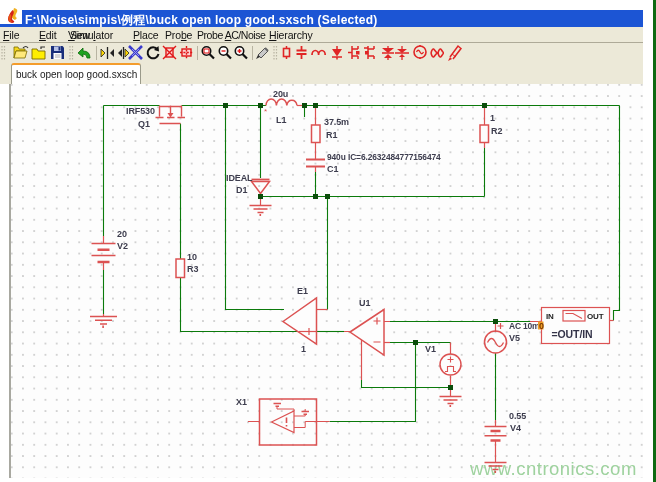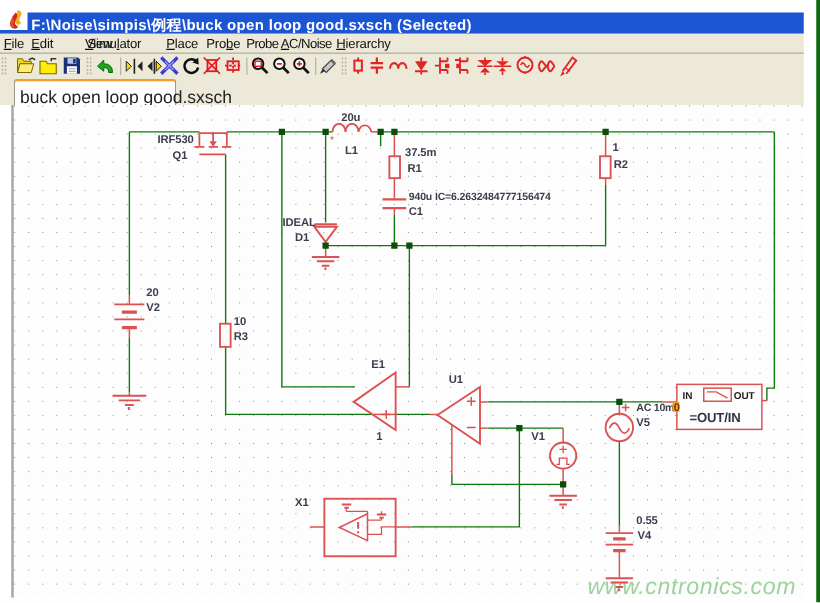--- a/index.html
+++ b/index.html
@@ -11,45 +11,45 @@
 #appicon{position:absolute;left:0;top:6px;width:22px;height:18px;background:#fff;}
 #menubar{position:absolute;left:0;top:27px;width:643px;height:15px;background:#ece9d8;
  font-size:10.5px;color:#111;letter-spacing:-0.15px;}
 #menubar span{position:absolute;top:2px;white-space:nowrap;}
 #menubar u{text-decoration:underline;}
 #toolbar{position:absolute;left:0;top:42px;width:643px;height:20px;background:#ece9d8;
  border-top:1px solid #aeaa98;}
 #tabbar{position:absolute;left:0;top:62px;width:643px;height:22px;background:#ece9d8;}
 #tab{position:absolute;left:11px;top:1px;width:128px;height:21px;background:#ffffff;
  border:1px solid #9a9a8a;border-bottom:none;border-top:2px solid #f49d2c;
- border-radius:3px 3px 0 0;font-size:14px;color:#111;}
+ border-radius:3px 3px 0 0;font-size:10px;color:#111;}
 #tab span{position:absolute;left:4px;top:4px;white-space:nowrap;color:#222;}
 #canvas{position:absolute;left:10px;top:84px;width:633px;height:394px;background:#fdfdfd;
  background-image:radial-gradient(circle,#7f7f7f 0.55px,rgba(0,0,0,0) 0.72px);
  background-size:11.26px 11.26px;background-position:-3.93px -4.83px;}
 #canvasborder{position:absolute;left:9px;top:84px;width:2px;height:394px;background:#a8a8a0;}
 #edgegreen{position:absolute;left:653px;top:0;width:3px;height:482px;background:#0f6a12;}
 #watermark{position:absolute;left:470px;top:458px;font-size:18.5px;color:#9ed29e;
- letter-spacing:0.5px;font-style:italic;}
+ letter-spacing:0.5px;}
 #schem{position:absolute;left:0;top:0;}
 </style>
 </head>
 <body>
 <div id="titlebar"></div>
 <div id="appicon">
 <svg width="22" height="18" viewBox="0 0 22 18">
  <path d="M14 2 Q19 3 16.5 7 Q14 10.5 17 12 L15 14 Q10 12 12 7.5 Q13.5 4.5 14 2 Z" fill="#f0b020"></path>
  <path d="M12.5 4 Q15 6 12.8 9.5 Q10.5 13 14 15 Q15 16.5 12 17 Q6.5 16 8.5 10.5 Q10 6.5 12.5 4 Z" fill="#d42418"></path>
  <path d="M10 8 Q12 9 10.8 12 Q9.8 14.5 12 16 Q9 16.5 8.5 13.5 Q8 10.5 10 8 Z" fill="#e85515"></path>
 </svg>
 </div>
 <div id="titletext">F:\Noise\simpis\例程\buck open loop good.sxsch (Selected)</div>
 <div id="menubar">
  <span style="left:3px"><u>F</u>ile</span>
- <span style="left:25px"><u>E</u>dit</span>
+ <span style="left:39px"><u>E</u>dit</span>
  <span style="left:68px"><u>V</u>iew</span>
  <span style="left:70px">Simu<u>l</u>ator</span>
  <span style="left:133px"><u>P</u>lace</span>
  <span style="left:165px">Pro<u>b</u>e</span>
  <span style="left:197px;letter-spacing:-0.45px">Probe <u>A</u>C/Noise</span>
  <span style="left:269px"><u>H</u>ierarchy</span>
 </div>
 <div id="toolbar">
 <svg width="643" height="20" viewBox="0 0 643 20">
  <g id="grips" stroke="#b8b4a2" stroke-width="1.2">

